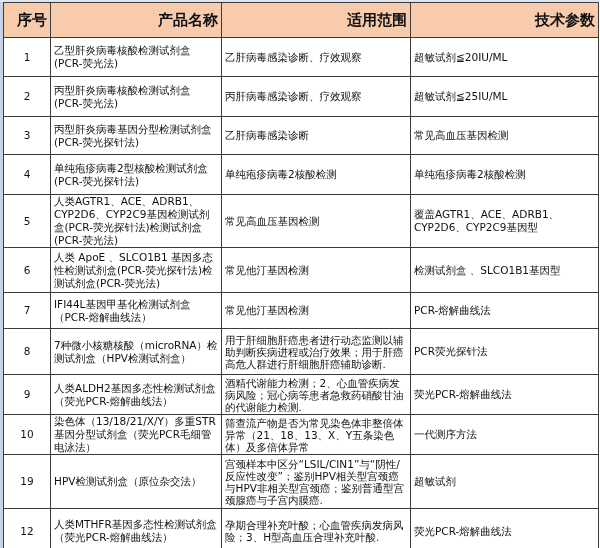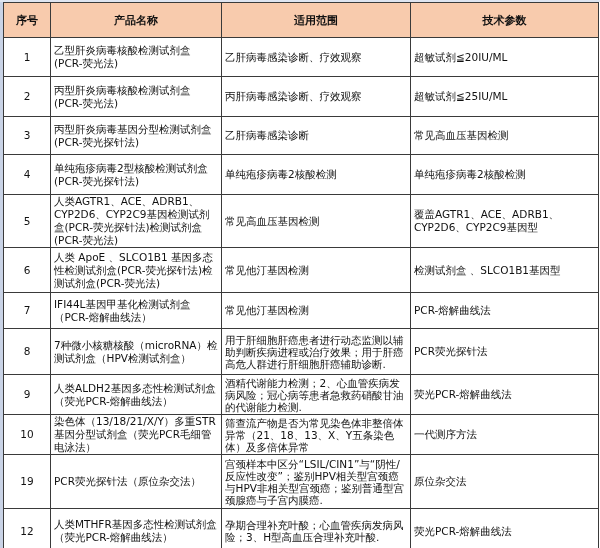--- a/index.html
+++ b/index.html
@@ -3,21 +3,21 @@
 <meta charset="utf-8">
 <style>
   html, body { margin:0; padding:0; background:#ffffff; }
   body { width:600px; height:548px; position:relative; overflow:hidden;
          font-family:"DejaVu Sans","Liberation Sans",sans-serif; color:#111; }
   .sheet { position:absolute; left:0; top:0; width:600px; height:548px; background:#fff; }
   .left-edge { position:absolute; left:0; top:0; width:3px; height:548px; background:#c9d3e6; }
   .top-edge { position:absolute; left:0; top:0; width:600px; height:2px; background:#dfe5f0; }
   table { position:absolute; left:3px; top:2px; border-collapse:collapse; table-layout:fixed; width:595px; }
   th, td { border:1.5px solid #3a3a3a; padding:0 3px; vertical-align:middle; }
-  th { background:#f8cbad; height:34px; font-size:11px; font-weight:bold; text-align:center; color:#111; }
+  th { background:#f8cbad; height:34px; font-size:15px; font-weight:bold; text-align:right; color:#111; }
   td { font-size:10.5px; line-height:13px; color:#111; }
   td.num { text-align:center; }
   td.name, td.scope, td.param { text-align:left; }
   col.c1 { width:47px; }
   col.c2 { width:171px; }
   col.c3 { width:189px; }
   col.c4 { width:188px; }
   td.scope.tight { line-height:12px; }
 </style>
 </head>
@@ -98,23 +98,23 @@
         <td class="param">荧光PCR-熔解曲线法</td>
       </tr>
       <tr style="height:40px">
         <td class="num">10</td>
         <td class="name">染色体（13/18/21/X/Y）多重STR基因分型试剂盒（荧光PCR毛细管电泳法）</td>
         <td class="scope tight">筛查流产物是否为常见染色体非整倍体异常（21、18、13、X、Y五条染色体）及多倍体异常</td>
         <td class="param">一代测序方法</td>
       </tr>
       <tr style="height:54px">
         <td class="num">19</td>
-        <td class="name">PCR荧光探针法（原位杂交法）</td>
+        <td class="name">HPV检测试剂盒（原位杂交法）</td>
         <td class="scope tight">宫颈样本中区分“LSIL/CIN1”与“阴性/反应性改变”；鉴别HPV相关型宫颈癌与HPV非相关型宫颈癌；鉴别普通型宫颈腺癌与子宫内膜癌.</td>
-        <td class="param">原位杂交法</td>
+        <td class="param">超敏试剂</td>
       </tr>
       <tr style="height:45px">
         <td class="num">12</td>
         <td class="name">人类MTHFR基因多态性检测试剂盒（荧光PCR-熔解曲线法）</td>
         <td class="scope tight">孕期合理补充叶酸；心血管疾病发病风险；3、H型高血压合理补充叶酸.</td>
         <td class="param">荧光PCR-熔解曲线法</td>
       </tr>
     </tbody>
   </table>
 </div>

